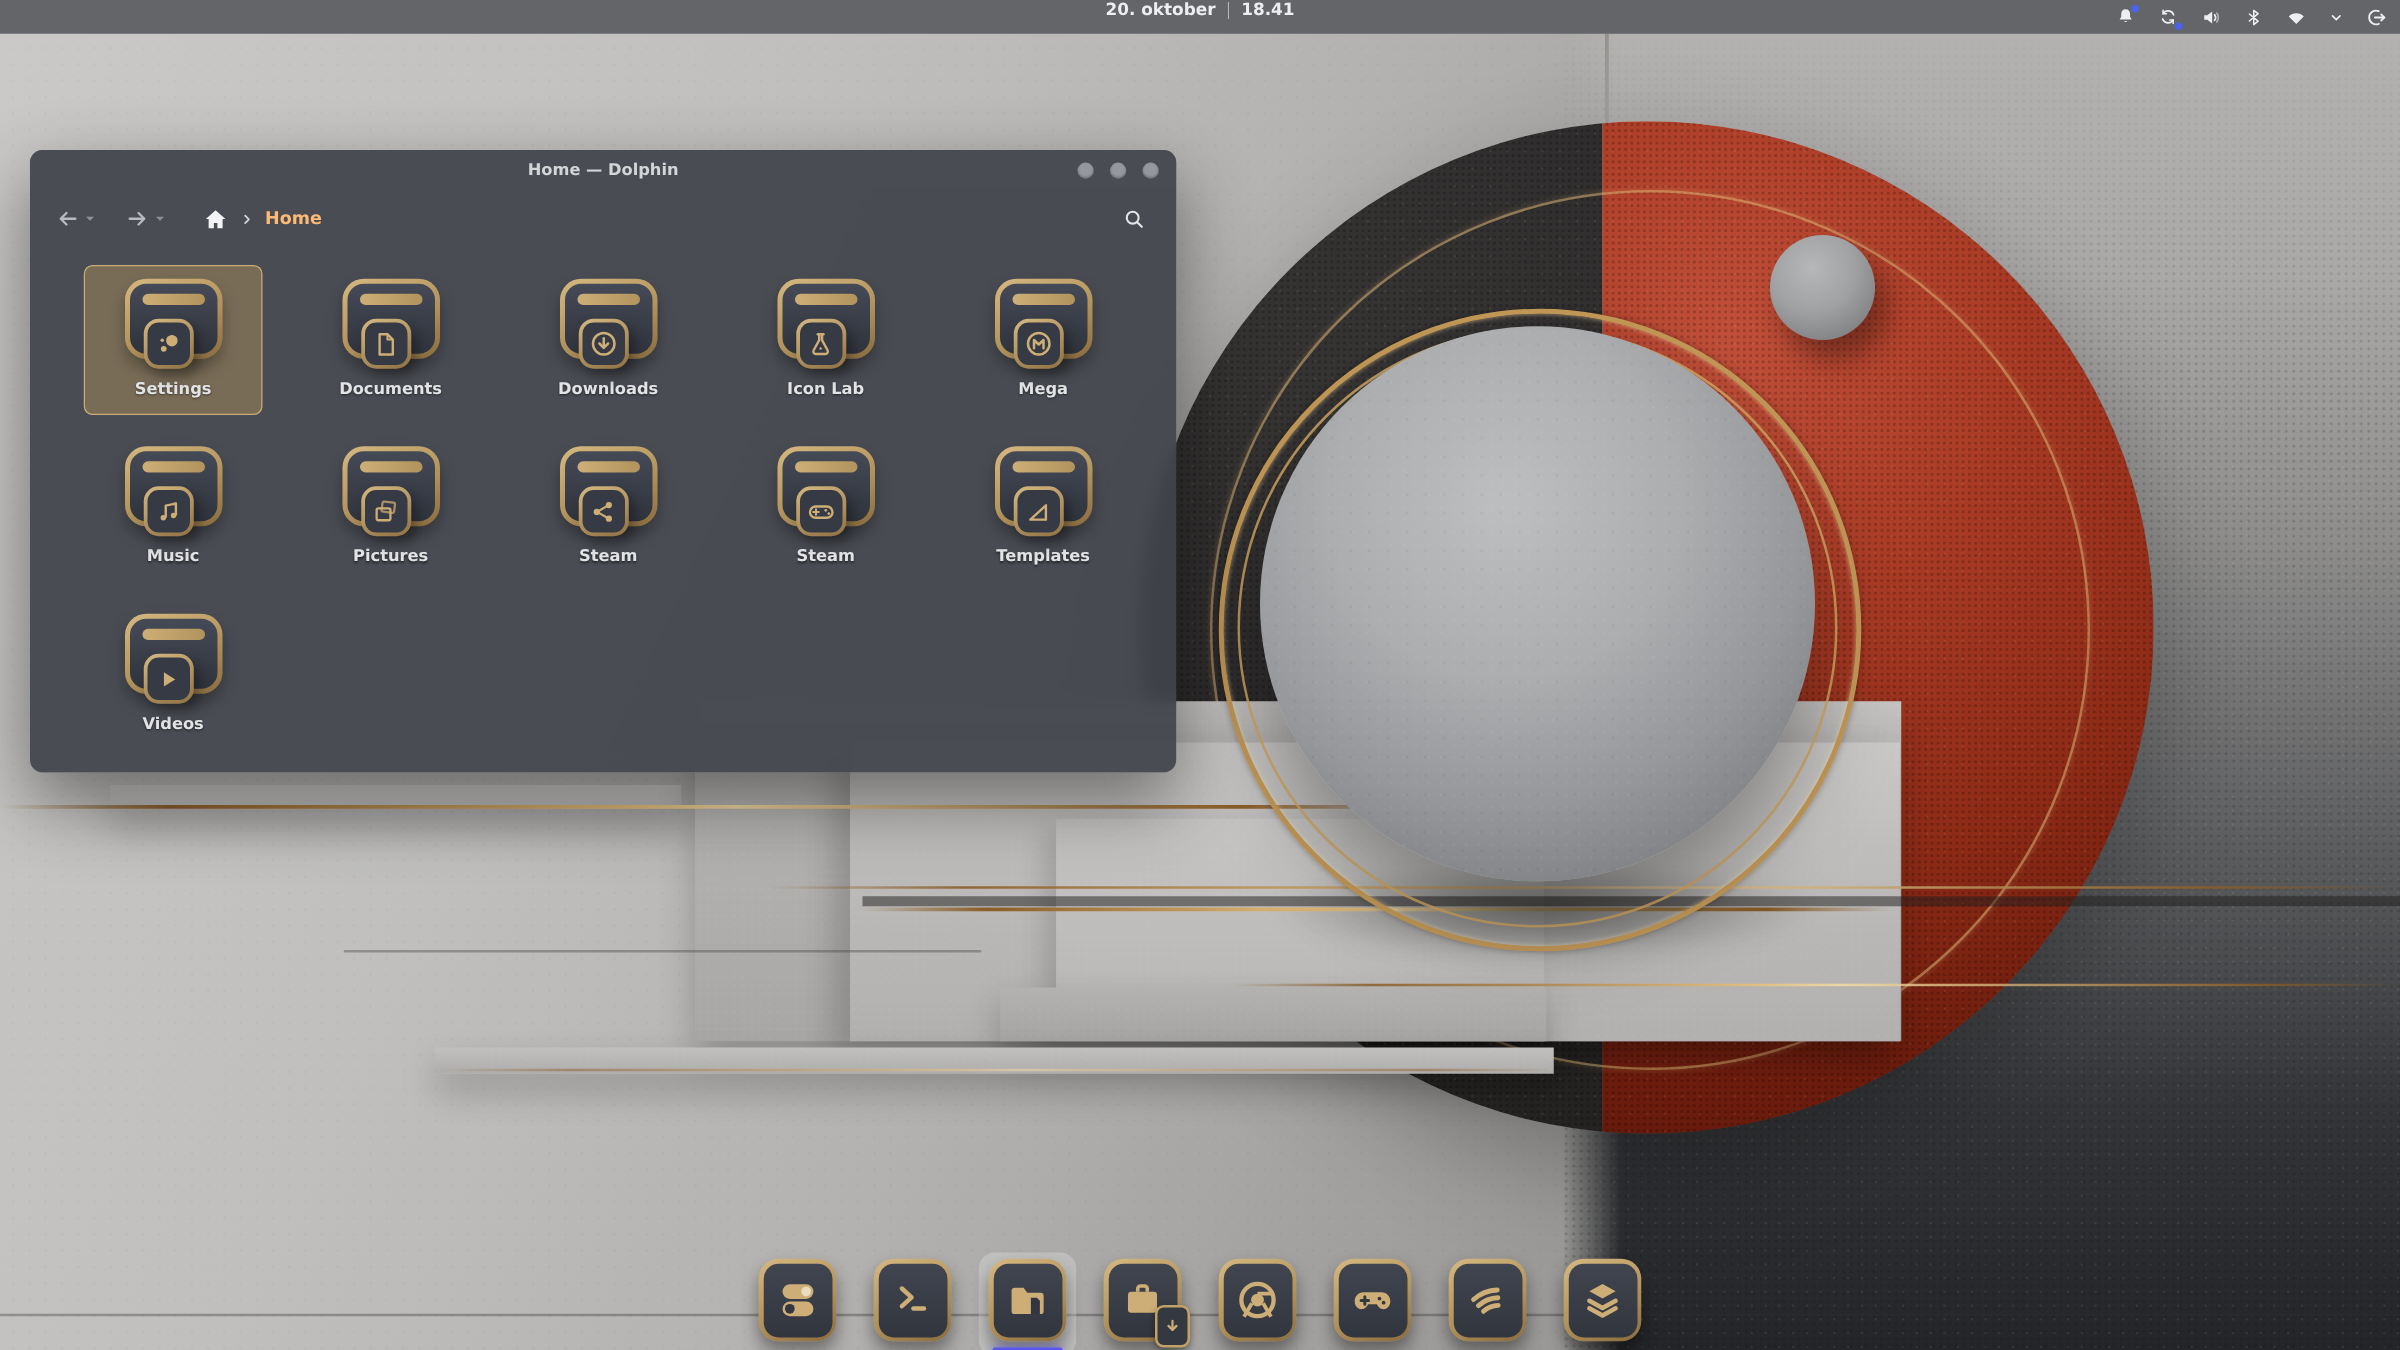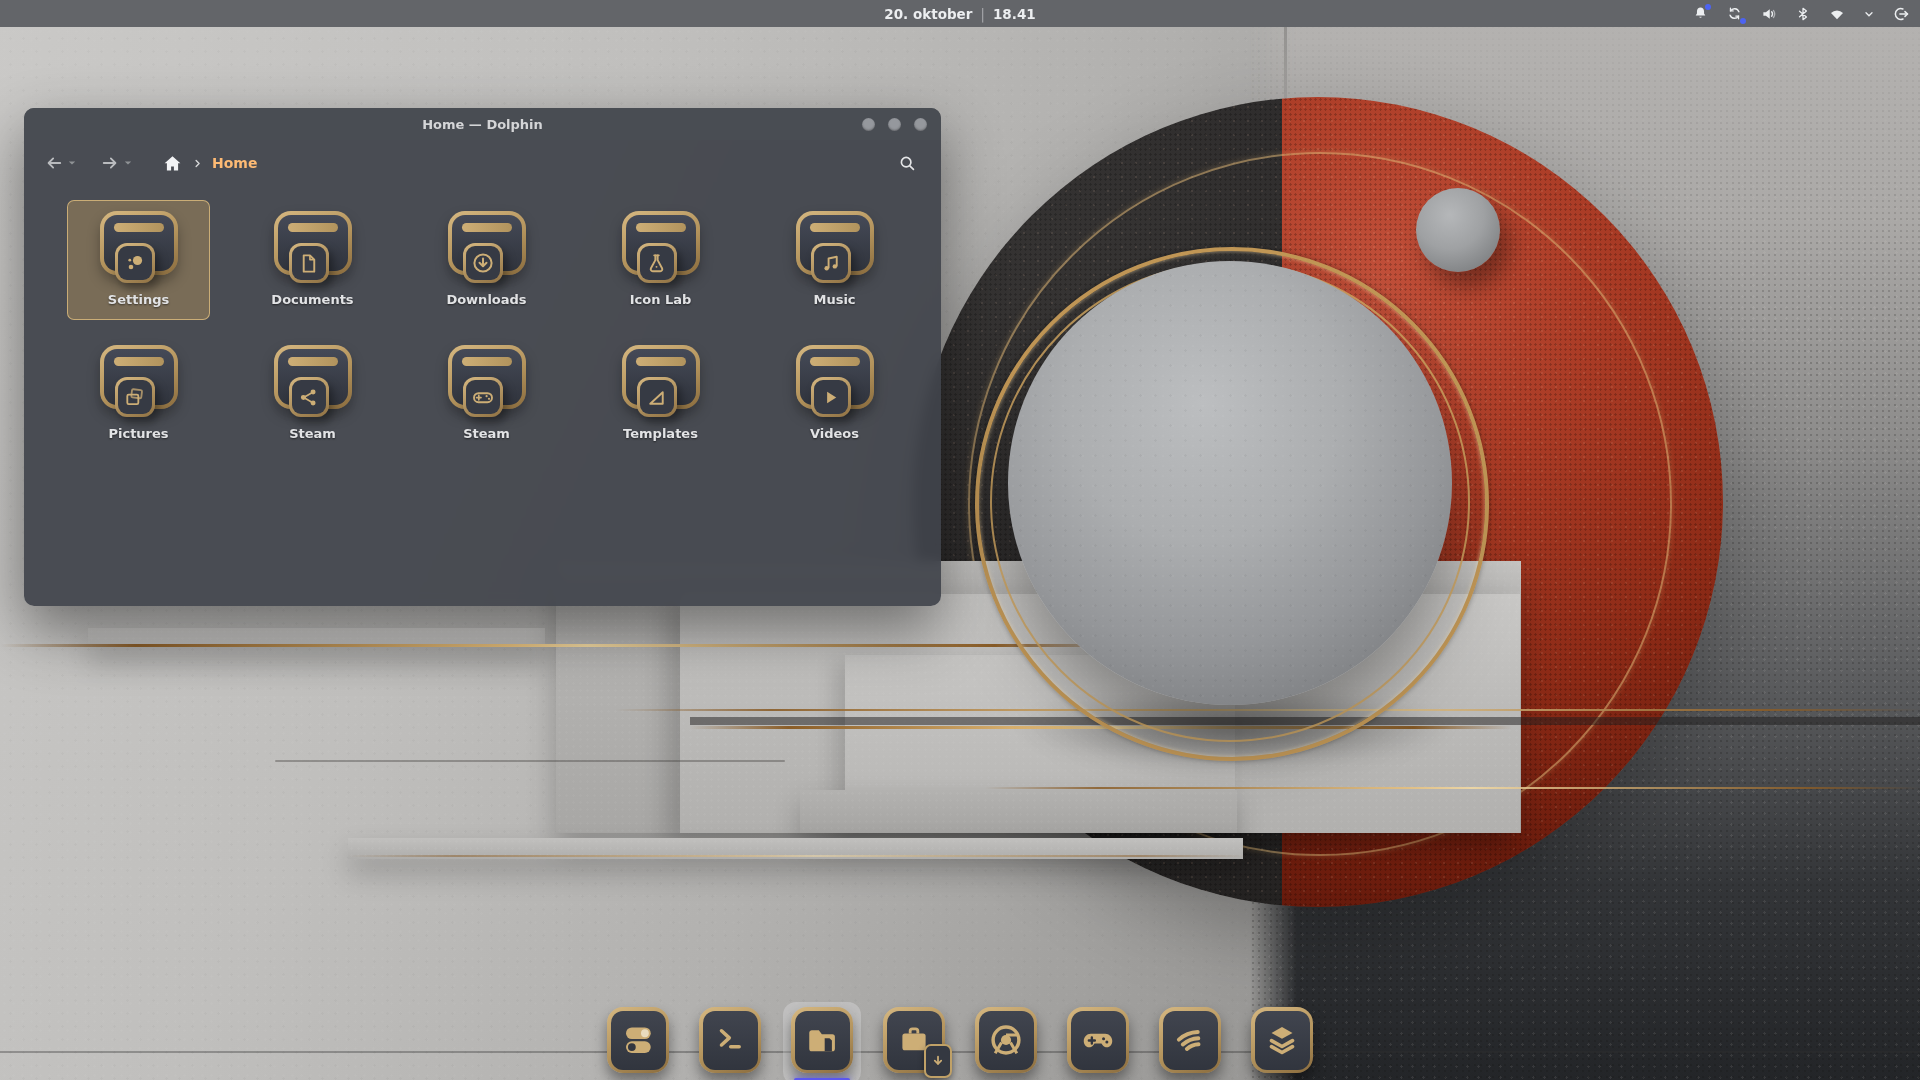--- a/index.html
+++ b/index.html
@@ -78,28 +78,28 @@
   .small-sphere{position:absolute;left:1416px;top:188px;width:84px;height:84px;border-radius:50%;
     background:radial-gradient(circle at 40% 32%,#b5b7b9 0%,#9fa1a3 45%,#808284 80%,#6f7173 100%);
     box-shadow:10px 16px 22px rgba(0,0,0,.35);}
 
   
   #menubar{position:absolute;left:0;top:0;width:1920px;height:27px;z-index:30;
     background:#636569;display:flex;align-items:center;color:#eceef0;font-size:13.5px;font-weight:600;}
   #menubar .left{display:flex;align-items:center;gap:16px;padding-left:8px;}
   #menubar .menu-item{padding:0 2px;cursor:default;}
   #menubar .clock{position:absolute;left:50%;top:0;height:27px;transform:translateX(-50%);
-    display:flex;align-items:center;gap:8px;font-weight:700;}
+    display:flex;gap:8px;font-weight:700;}
   #menubar .clock .sep{font-weight:300;opacity:.75;}
   #menubar .tray{position:absolute;right:10px;top:0;height:27px;display:flex;align-items:center;gap:17px;}
   .tray-icon{position:relative;display:flex;align-items:center;}
   .tray-dot{position:absolute;width:6px;height:6px;border-radius:50%;background:#4c63f2;}
 
   
-  #window{position:absolute;left:24px;top:108px;width:917px;height:498px;z-index:20;
+  #window{position:absolute;left:24px;top:120px;width:917px;height:498px;z-index:20;
     border-radius:10px;background:rgba(64,67,74,.93);
     box-shadow:0 24px 60px rgba(0,0,0,.45);backdrop-filter:blur(6px);overflow:hidden;}
   #titlebar{height:32px;background:rgba(74,77,83,.85);display:flex;align-items:center;position:relative;}
   #titlebar .title{position:absolute;left:0;right:0;text-align:center;color:#d4d5d7;font-size:13px;font-weight:600;}
   #titlebar .buttons{position:absolute;right:14px;display:flex;gap:13px;}
   #titlebar .wbtn{width:13px;height:13px;border-radius:50%;background:#95989d;box-shadow:inset 0 -1px 2px rgba(0,0,0,.3);}
   #toolbar{height:46px;display:flex;align-items:center;padding:0 24px 0 20px;color:#c3c5c7;}
   #toolbar .nav{display:flex;align-items:center;gap:4px;margin-right:14px;}
   #toolbar .crumb{display:flex;align-items:center;gap:9px;margin-left:16px;}
   #toolbar .crumb-label{color:#fdba74;font-weight:700;font-size:14px;}
@@ -367,20 +367,36 @@
             <path d="M10.8 3.5v5L6.2 16.9a2.1 2.1 0 0 0 1.9 3.1h7.8a2.1 2.1 0 0 0 1.9-3.1L13.2 8.5v-5"></path>
             <circle cx="12" cy="15.5" r="1" fill="#cdae76" stroke="none"></circle>
           </svg>
         </div>
             </div>
       </div>
         </div>
       <div class="flabel">Icon Lab</div>
     </div>
 
+    <div class="cell">
+      <div class="folder">
+          <div class="folder-inner">
+            <div class="folder-bar"></div>
+        <div class="fbadge">
+              <div class="fbadge-inner">
+          <svg width="24" height="24" viewBox="0 0 24 24" fill="none" stroke="#cdae76" stroke-width="2" stroke-linecap="round" stroke-linejoin="round">
+            <circle cx="12" cy="12" r="8.6"></circle>
+                  <path d="M8.2 15.6V9l3.8 3.6L15.8 9v6.6"></path>
+          </svg>
+        </div>
+            </div>
+      </div>
+        </div>
+      <div class="flabel">Mega</div>
+    </div>
 
     <div class="cell">
       <div class="folder">
           <div class="folder-inner">
             <div class="folder-bar"></div>
         <div class="fbadge">
               <div class="fbadge-inner">
           <svg width="23" height="23" viewBox="0 0 24 24">
             <path d="M10 17V6.8L18.5 5v10" fill="none" stroke="#cdae76" stroke-width="2" stroke-linejoin="round"></path>
             <circle cx="8" cy="17" r="2.3" fill="#cdae76"></circle>

